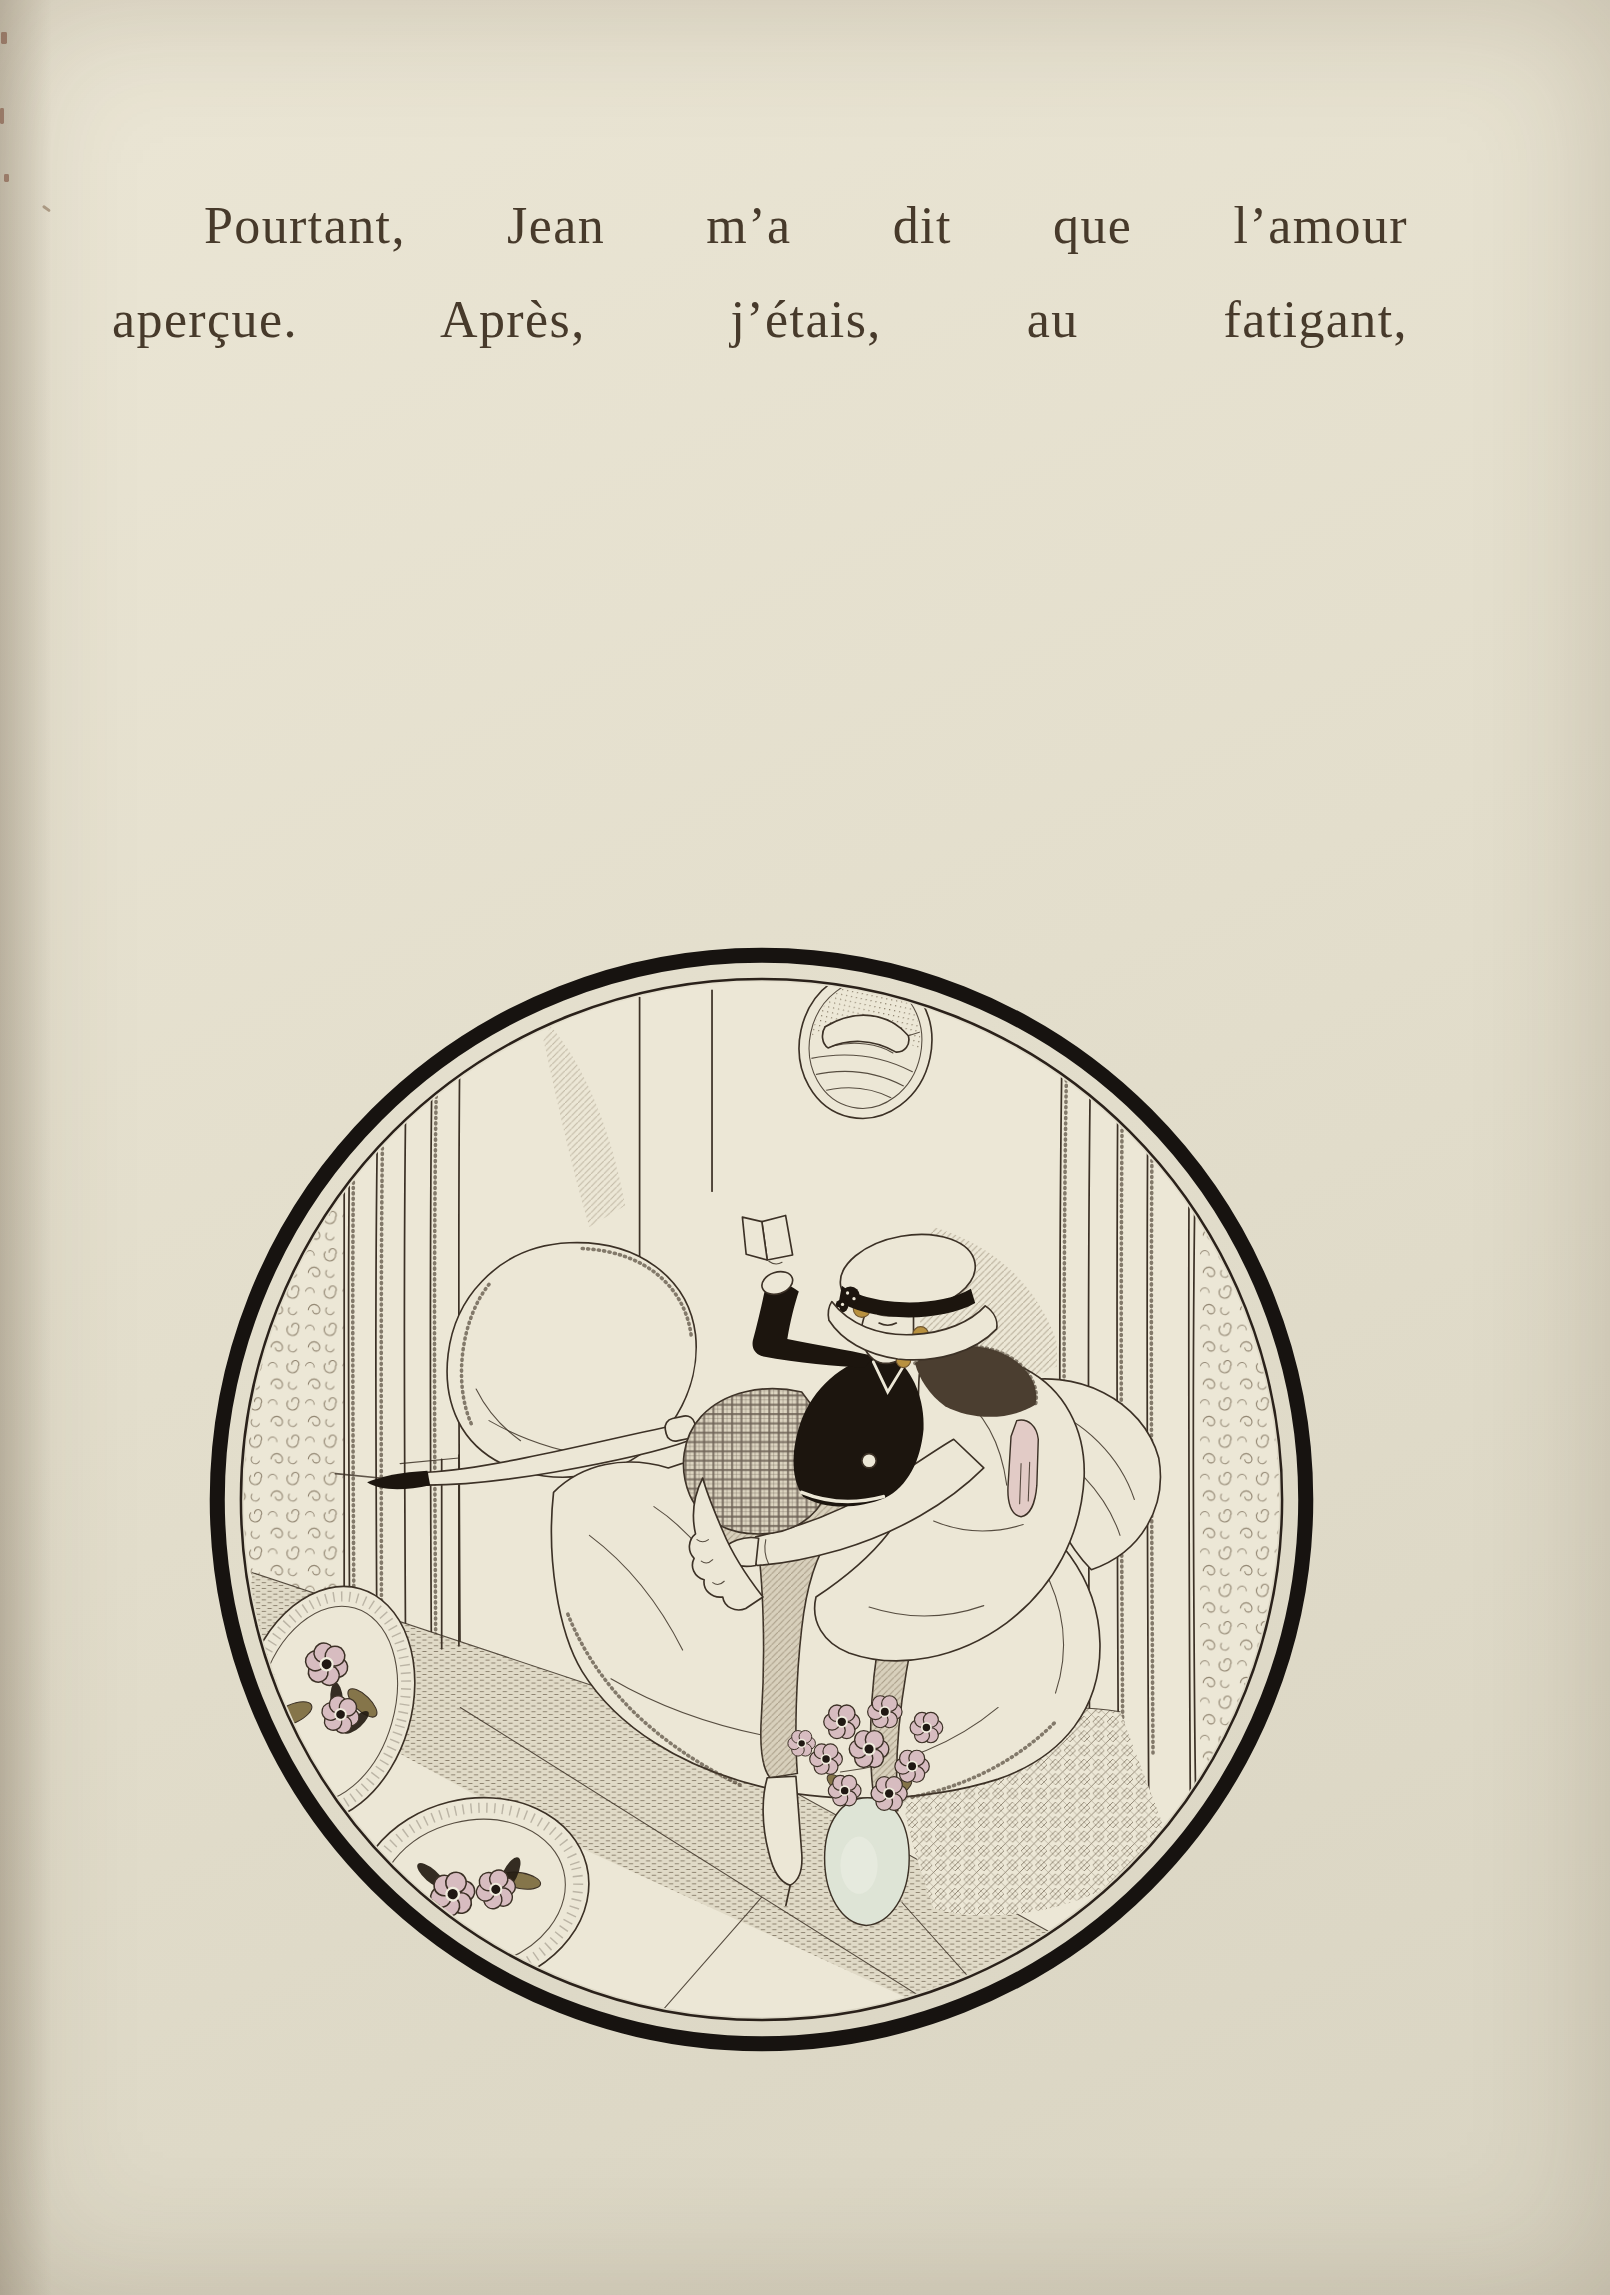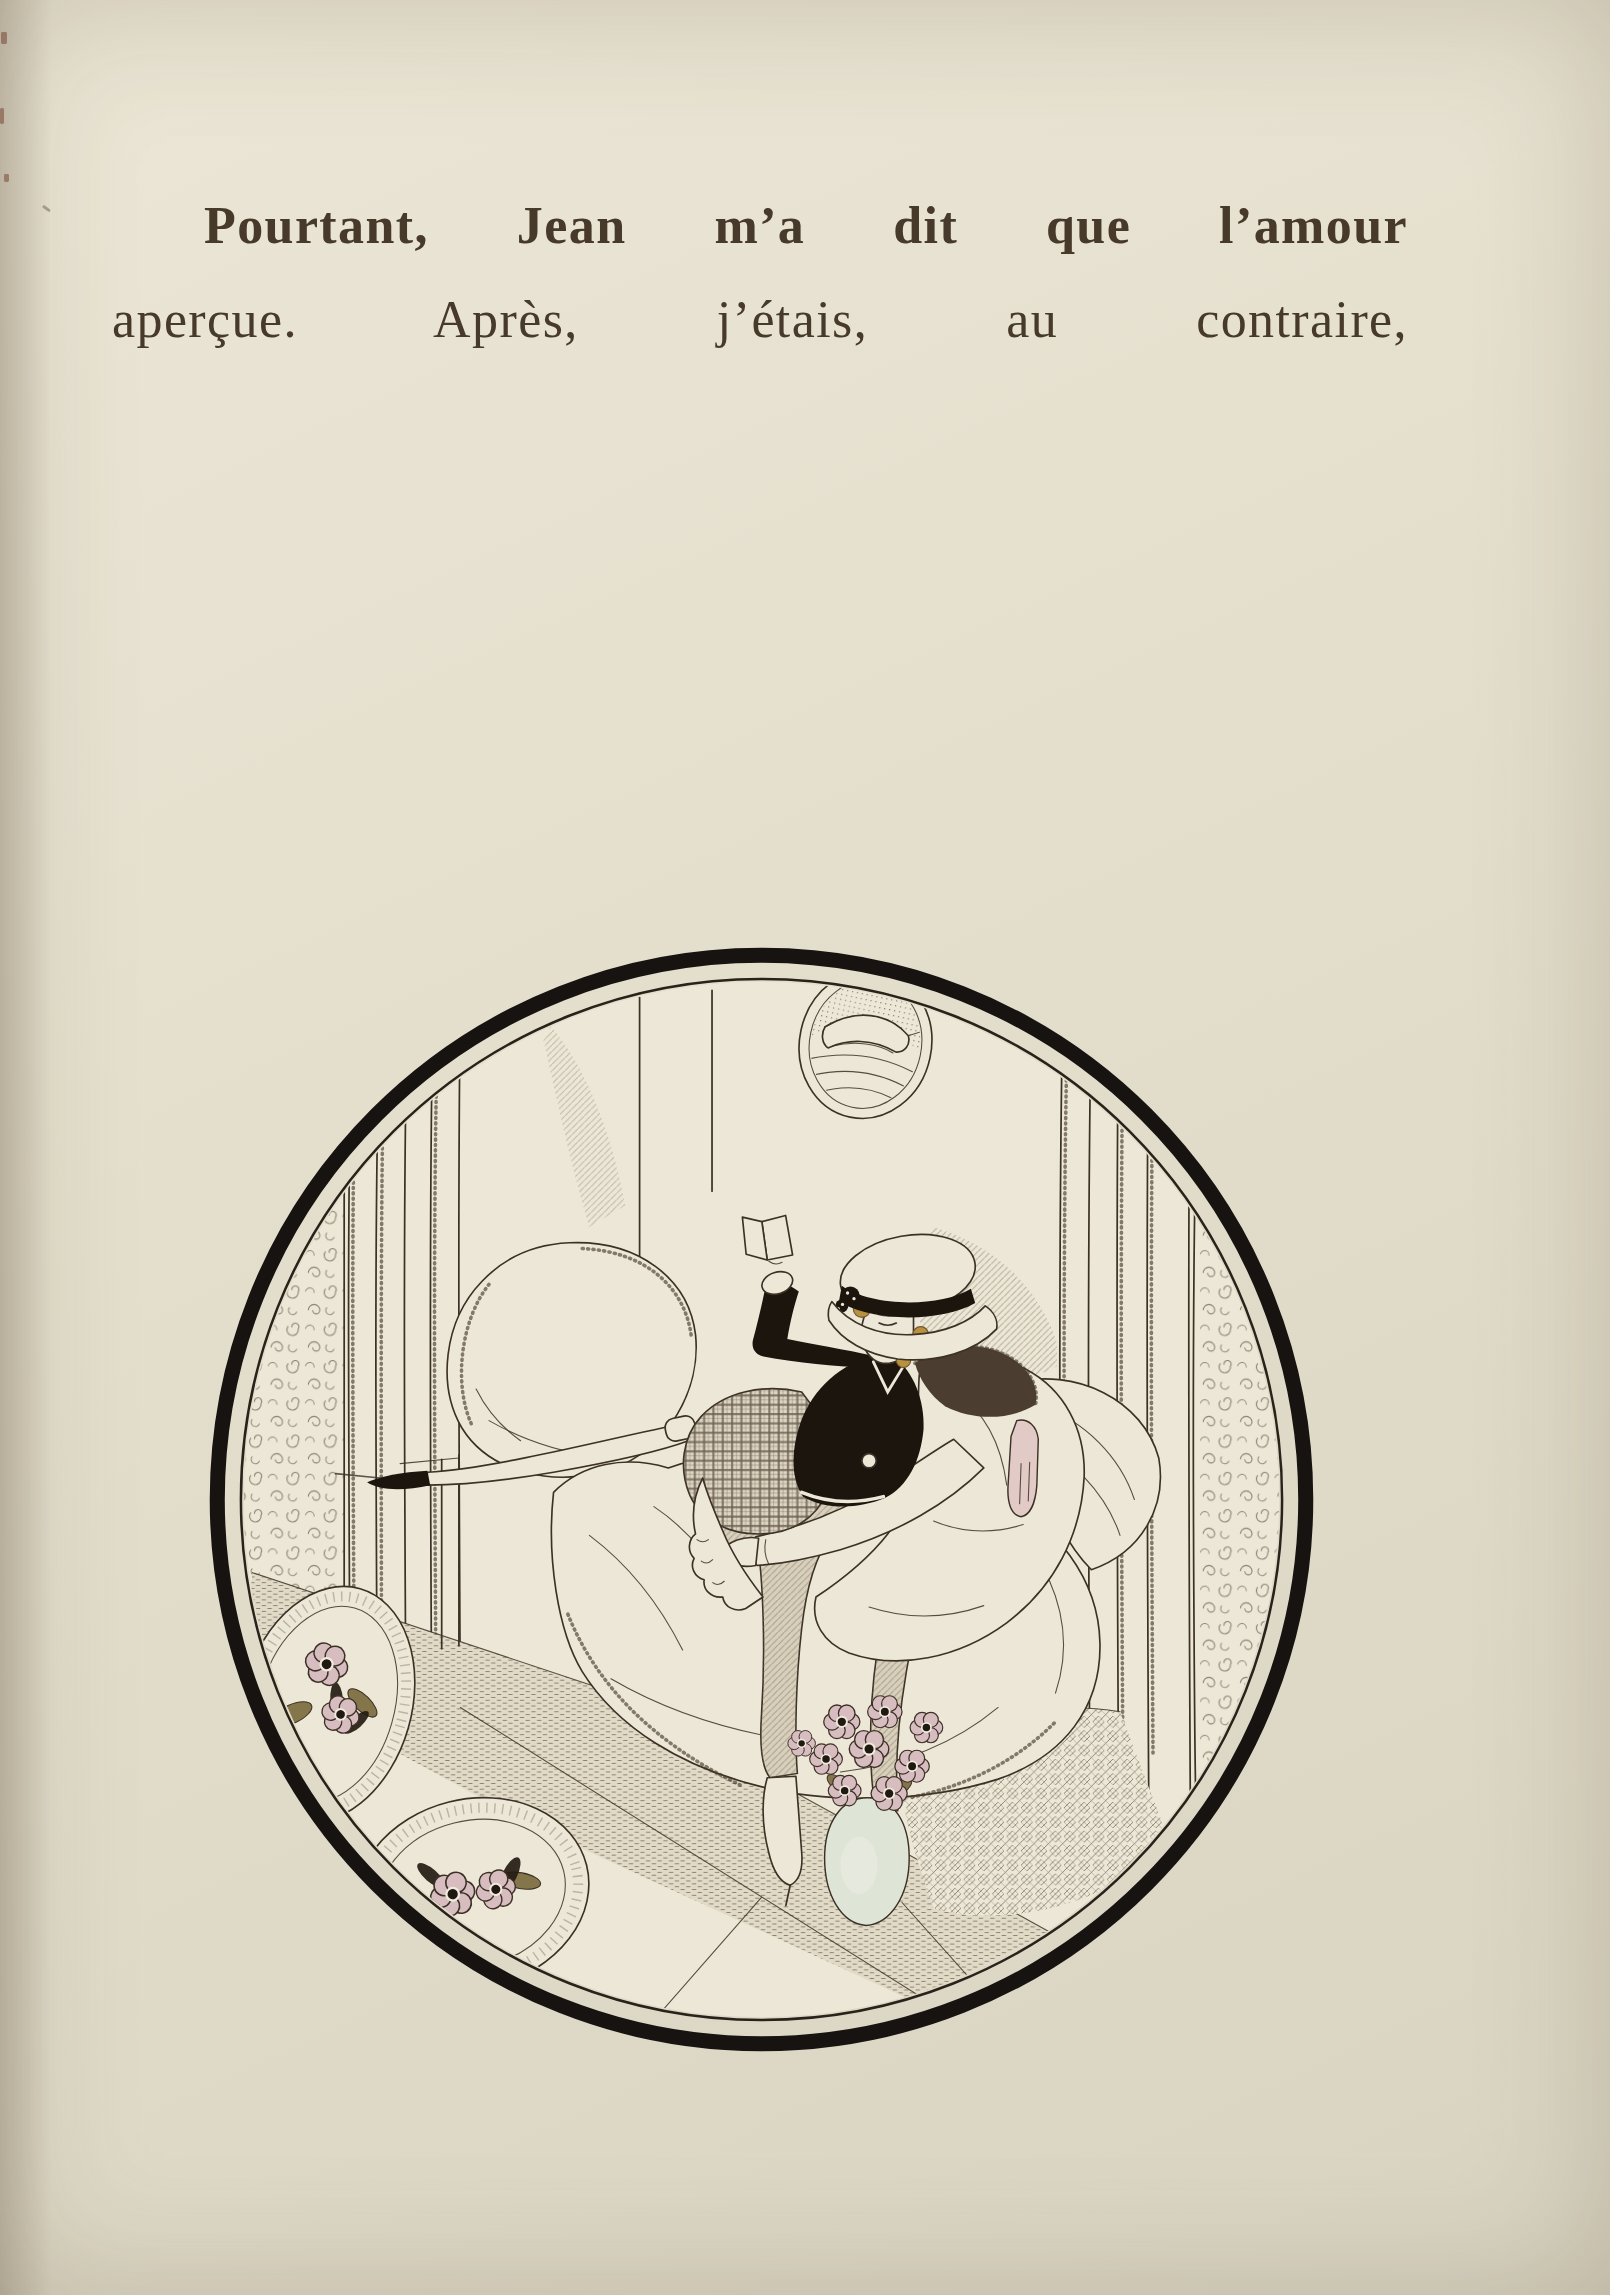--- a/index.html
+++ b/index.html
@@ -16,21 +16,21 @@
   .edge-left{position:absolute;left:0;top:0;width:52px;height:100%;
        background:linear-gradient(90deg,rgba(74,56,36,.20),rgba(74,56,36,0));}
   .speck{position:absolute;background:rgba(118,62,44,.5);border-radius:1.4px;}
   .sp1{left:1.4px;top:32px;width:5.7px;height:11.5px;}
   .sp2{left:0;top:108px;width:4.3px;height:16px;}
   .sp3{left:3.6px;top:174px;width:5px;height:8px;}
   .sp4{left:42px;top:207px;width:8.6px;height:2.9px;transform:rotate(35deg);background:rgba(110,80,50,.45);}
   .text-block{position:absolute;left:112px;top:179px;width:1296px;color:var(--textInk);
        font-size:52px;line-height:94px;letter-spacing:1.4px;word-spacing:8.6px;}
   .tline{text-align:justify;text-align-last:justify;}
-  .indent{padding-left:92px;font-weight:bold;}
+  .indent{padding-left:92px;}
   .last{text-align-last:left;word-spacing:14.3px;}
   svg.illus{position:absolute;left:152px;top:890px;}
   
   .ln{fill:none;stroke:var(--ink);stroke-width:2.4;stroke-linecap:round;stroke-linejoin:round;}
   .lnt{fill:none;stroke:var(--ink);stroke-width:1.5;stroke-linecap:round;opacity:.85;}
   .ws{fill:var(--paperLight);stroke:var(--ink);stroke-width:2.3;stroke-linejoin:round;}
   .blk{fill:var(--inkBlack);stroke:none;}
   .fur{fill:none;stroke:#4a3e2f;stroke-width:5;stroke-dasharray:1.5 6;opacity:.65;stroke-linecap:round;}
   .tick{fill:none;stroke:var(--ink);stroke-width:14;stroke-dasharray:2 9;opacity:.28;}
   .whiteln{fill:none;stroke:#ece7d6;stroke-linecap:round;}
@@ -40,21 +40,21 @@
 
 <div class="page-root">
   <div class="edge-left"></div>
   <div class="speck sp1"></div>
   <div class="speck sp2"></div>
   <div class="speck sp3"></div>
   <div class="speck sp4"></div>
 
   <div class="text-block">
     <div class="tline indent">Pourtant, Jean m’a dit que l’amour</div>
-    <div class="tline">aperçue. Après, j’étais, au contraire,</div>
+    <div class="tline">aperçue. Après, j’étais, au fatigant,</div>
   </div>
 
   <svg class="illus" width="1219" height="1219" viewBox="0 0 1700 1700">
     <defs>
       <clipPath id="scene">
           <circle cx="850" cy="850" r="722"></circle>
         </clipPath>
       <clipPath id="medClip">
           <ellipse rx="76" ry="88"></ellipse>
         </clipPath>

